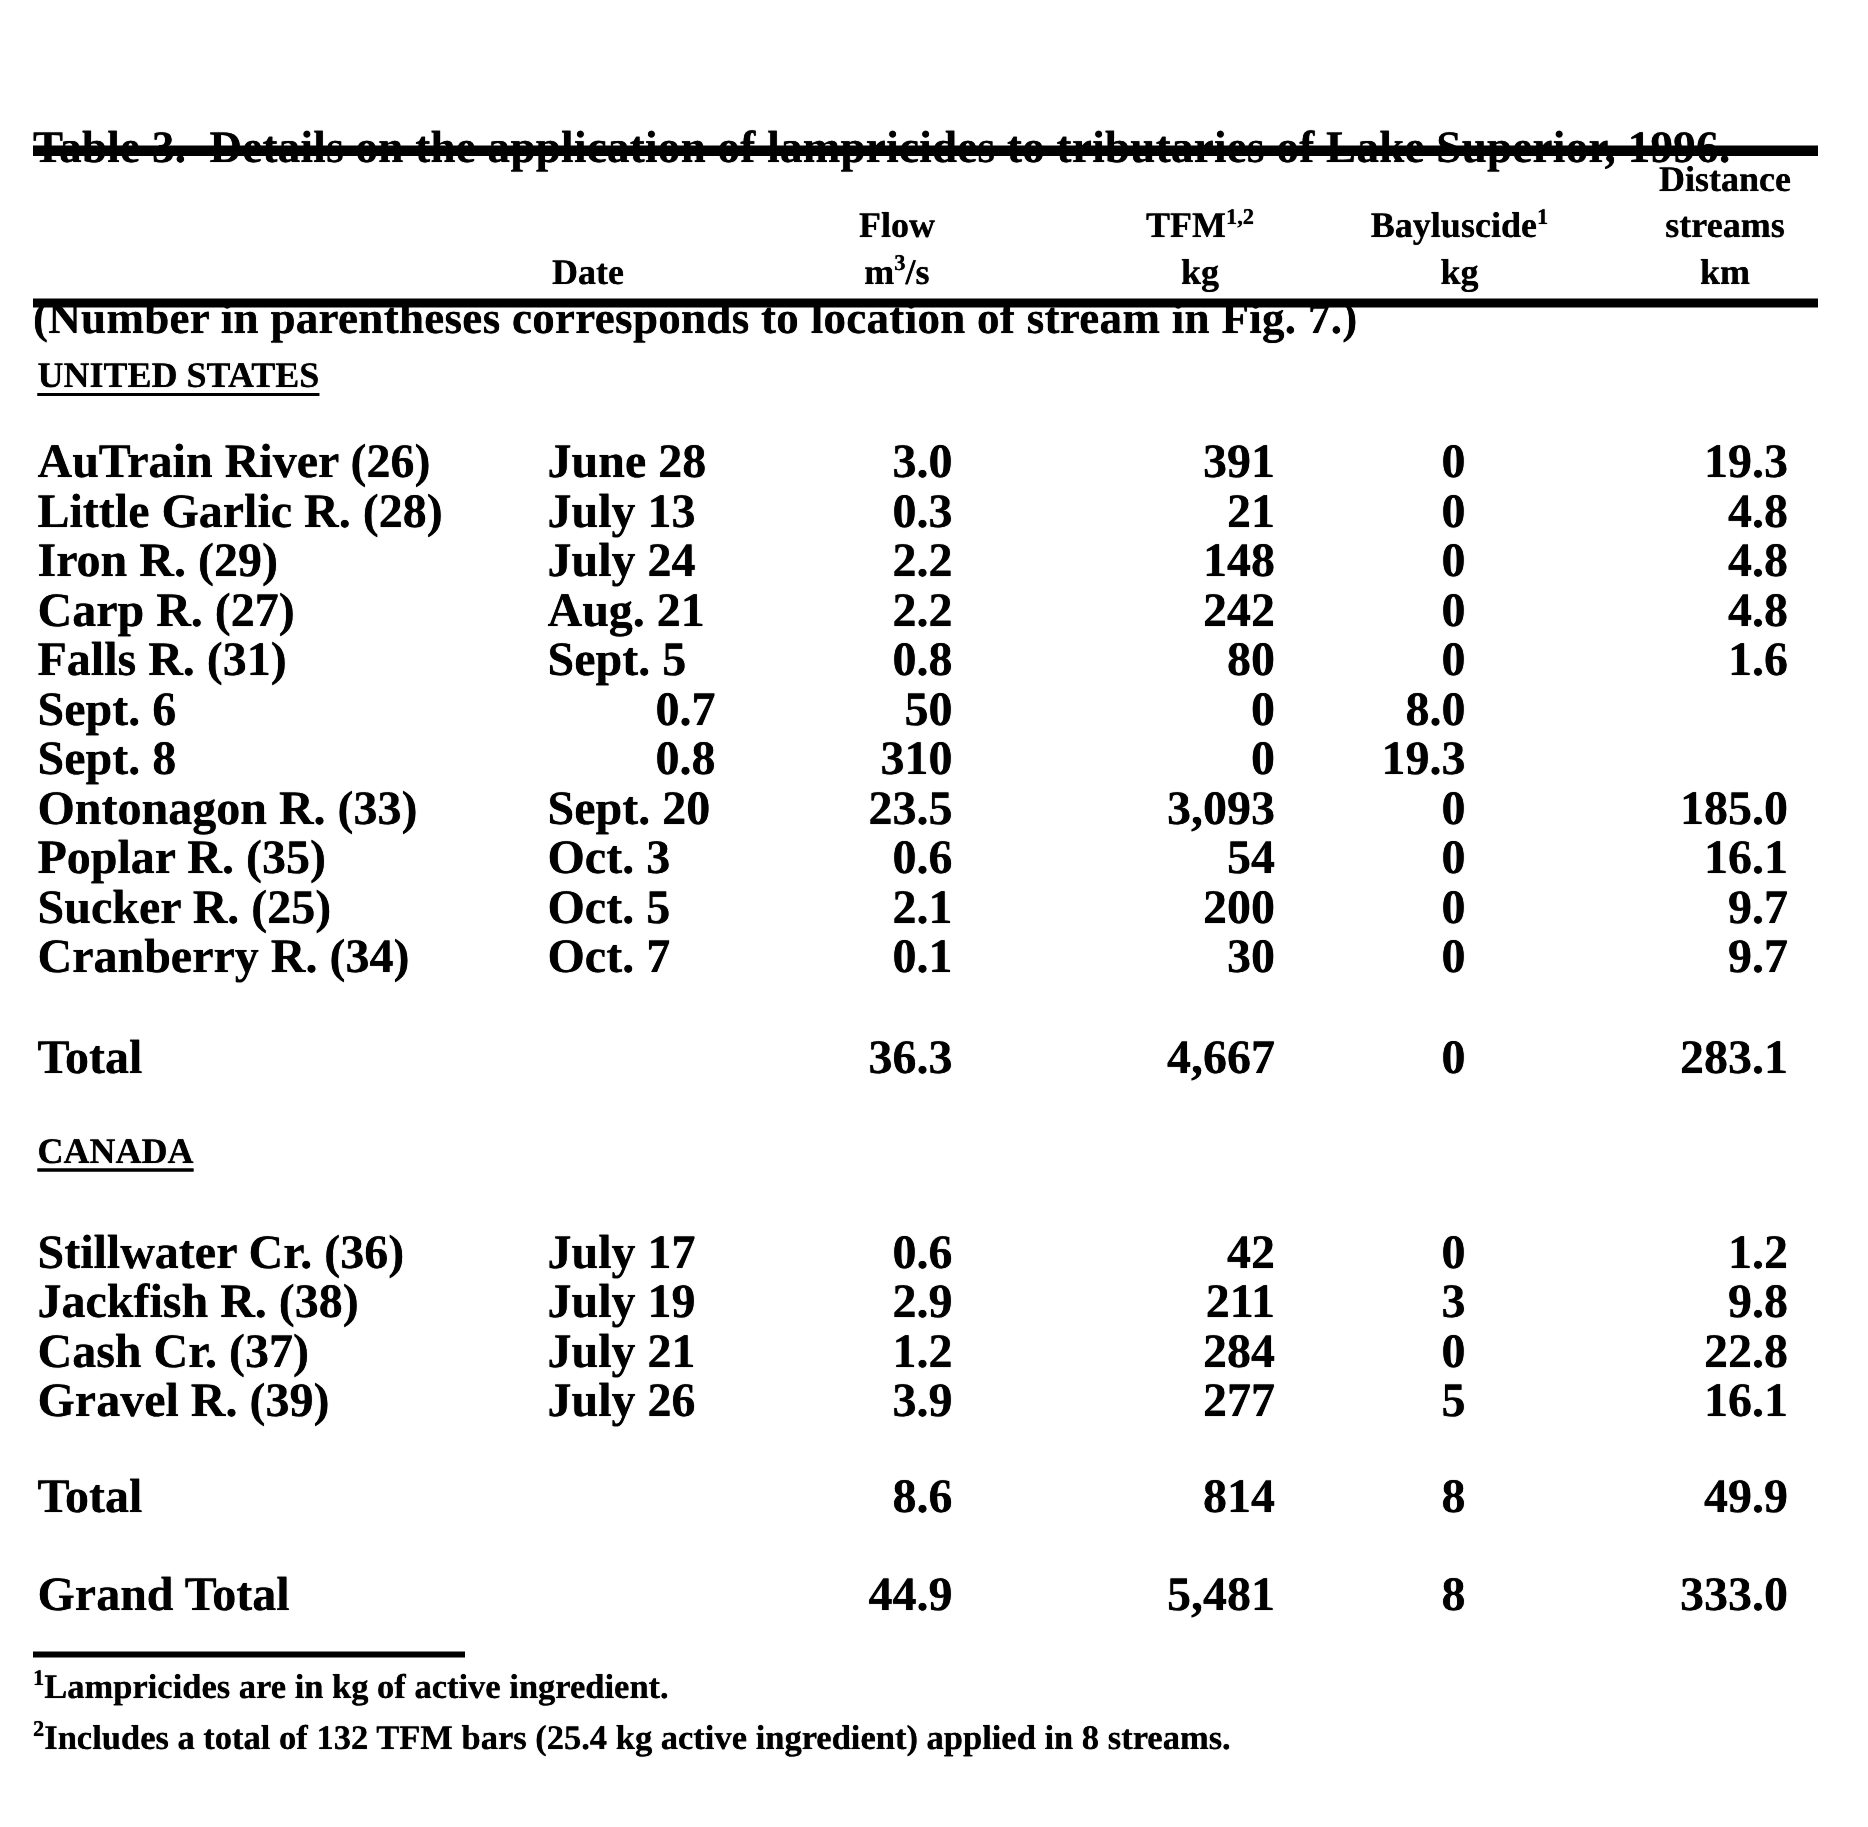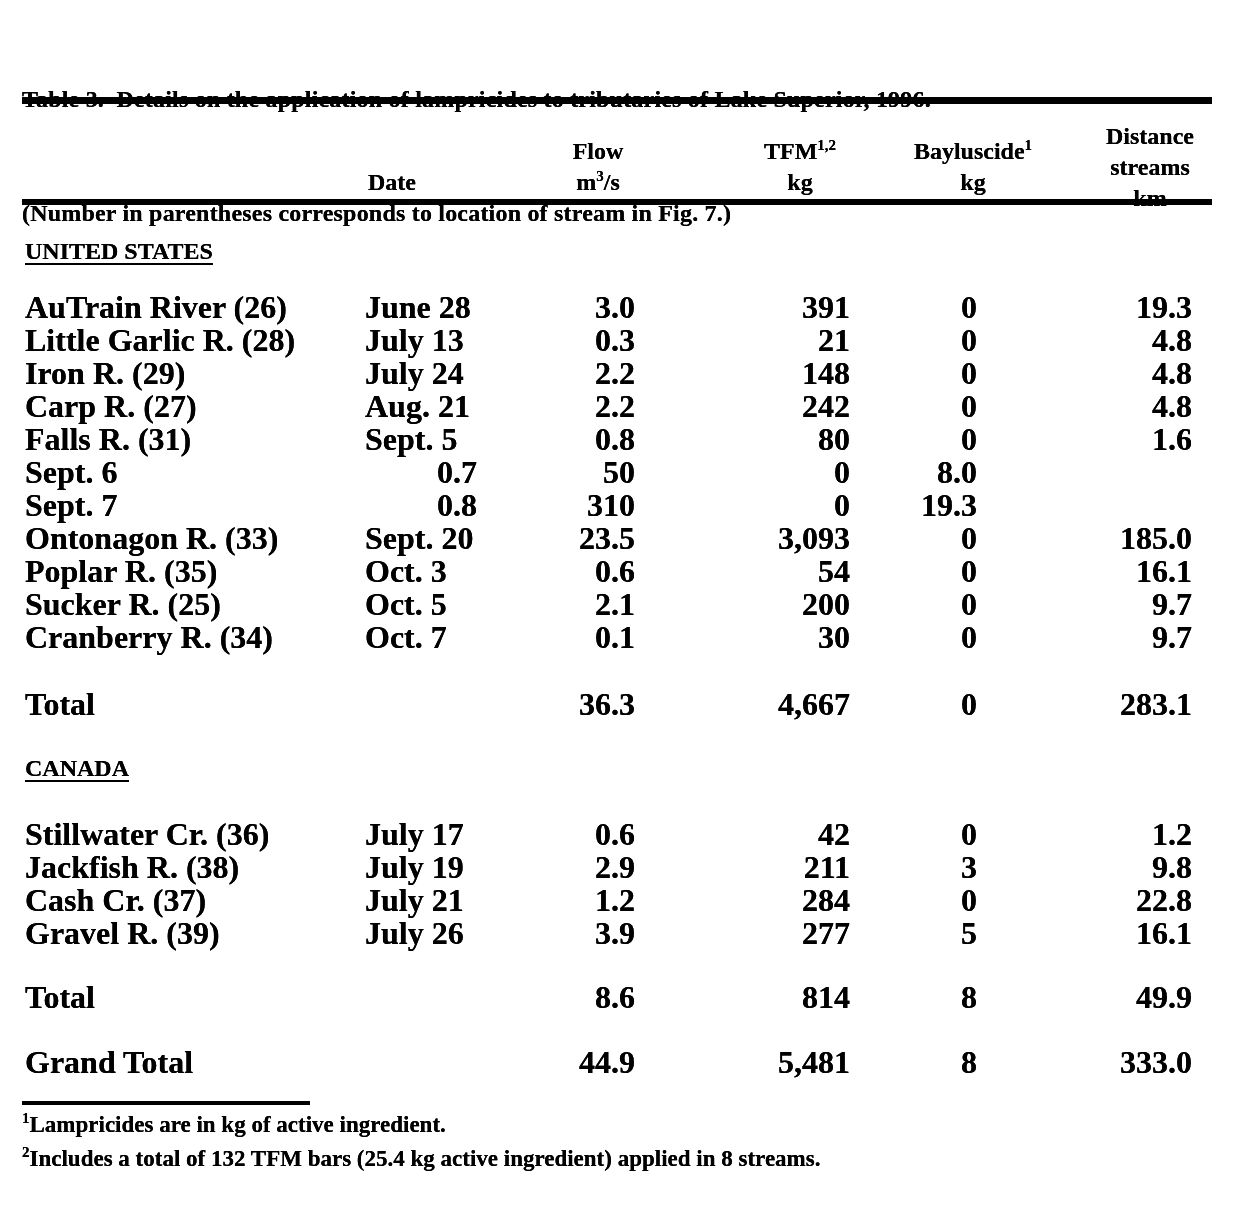--- a/index.html
+++ b/index.html
@@ -5,21 +5,21 @@
   html,body { margin:0; padding:0; background:#fff; }
   .page {
     position:relative; width:1245px; height:1218px;
     background:#ffffff; color:#000;
     font-family:"Liberation Serif", serif; font-weight:700;
     overflow:hidden;
     text-shadow:0 0 0.5px currentColor;
   }
   .title {
     position:absolute; left:22px; top:4px;
-    font-size:24px; line-height:38px; letter-spacing:0.2px;
+    font-size:30px; line-height:38px; letter-spacing:0.2px;
     white-space:pre-wrap;
   }
   .rule { position:absolute; background:#000; }
   .hdr {
     position:absolute; transform:translateX(-50%);
     text-align:center; font-size:24px; line-height:31px; white-space:nowrap;
   }
   sup { font-size:15px; line-height:0; vertical-align:super; }
   .section-label {
     position:absolute; left:25px; font-size:24px; line-height:30px;
@@ -62,21 +62,21 @@
   <div class="hdr" style="left:800px; top:136px;">
     <div><span>TFM</span><sup>1,2</sup></div>
     <div>kg</div>
   </div>
 
   <div class="hdr" style="left:973px; top:136px;">
     <div><span>Bayluscide</span><sup>1</sup></div>
     <div>kg</div>
   </div>
 
-  <div class="hdr" style="left:1150px; top:105px;margin-top:16px;">
+  <div class="hdr" style="left:1150px; top:105px;">
     <div>Distance</div>
     <div>streams</div>
     <div>km</div>
   </div>
 
   <div class="rule" style="left:22px; top:199px; width:1190px; height:6px;"></div>
 
   <div class="section-label" style="top:236px;">UNITED STATES</div>
   <div class="rows" id="rows-0" style="top:289px;">
       <div class="trow">
@@ -120,21 +120,21 @@
         <div class="cell c-distance">1.6</div>
       </div>
       <div class="trow">
         <div class="cell c-date">Sept. 6</div>
         <div class="cell c-flow">0.7</div>
         <div class="cell c-tfm">50</div>
         <div class="cell c-bayluscide">0</div>
         <div class="cell c-distance">8.0</div>
       </div>
       <div class="trow">
-        <div class="cell c-date">Sept. 7</div>
+        <div class="cell c-date">Sept. 8</div>
         <div class="cell c-flow">0.8</div>
         <div class="cell c-tfm">310</div>
         <div class="cell c-bayluscide">0</div>
         <div class="cell c-distance">19.3</div>
       </div>
       <div class="trow">
         <div class="cell c-stream">Ontonagon R. (33)</div>
         <div class="cell c-date">Sept. 20</div>
         <div class="cell c-flow">23.5</div>
         <div class="cell c-tfm">3,093</div>

